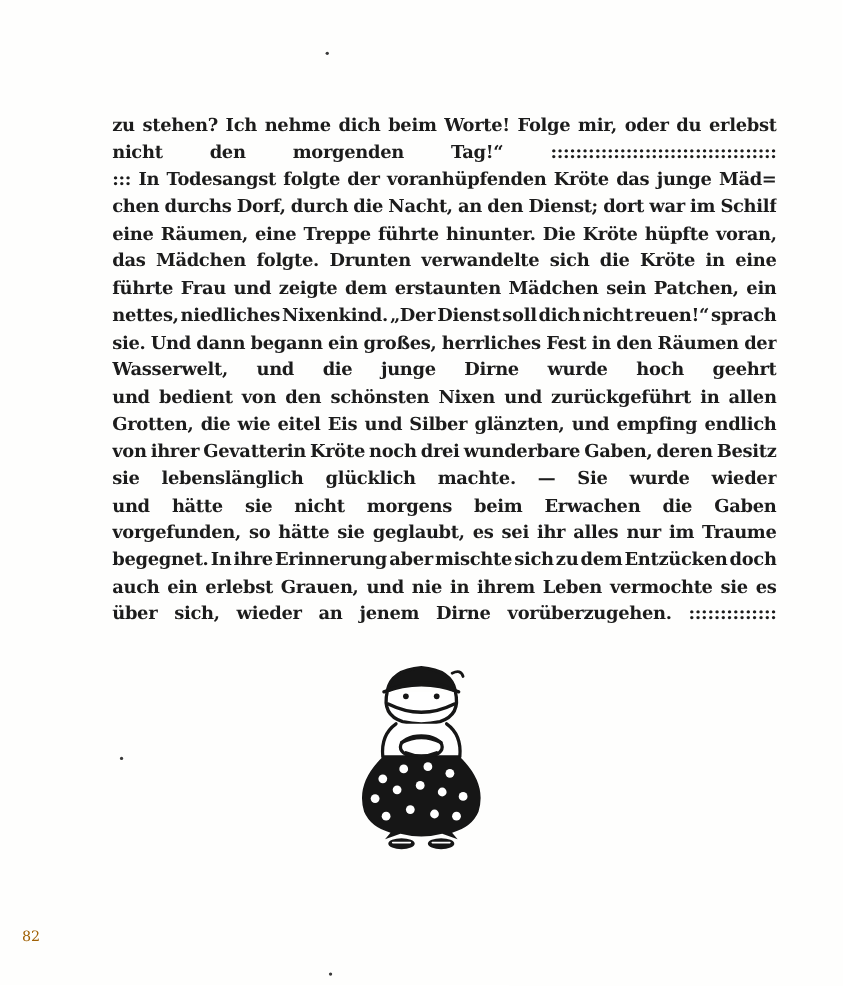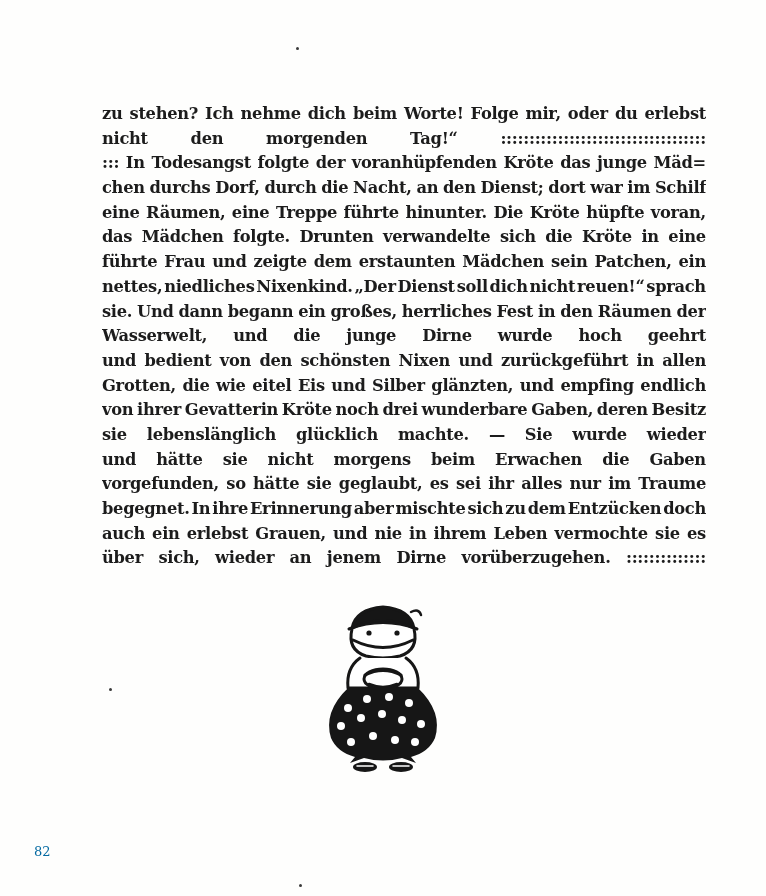--- a/index.html
+++ b/index.html
@@ -39,25 +39,25 @@
   .illustration {
     position: absolute;
     top: 600px;
     left: 50%;
     transform: translateX(-50%);
     width: 160px;
     height: 175px;
   }
   .pagenum {
     position: absolute;
-    left: 34px;
+    left: 20px;
     top: 844px;
     font-family: "DejaVu Serif", serif;
     font-size: 13px;
-    color: #0369a1;
+    color: #a16207;
   }
   .speck {
     position: absolute;
     width: 3px;
     height: 3px;
     background: #3a3a3a;
     border-radius: 50%;
   }
   .speck.s1 { left: 296px; top: 47px; }
   .speck.s2 { left: 109px; top: 688px; }

